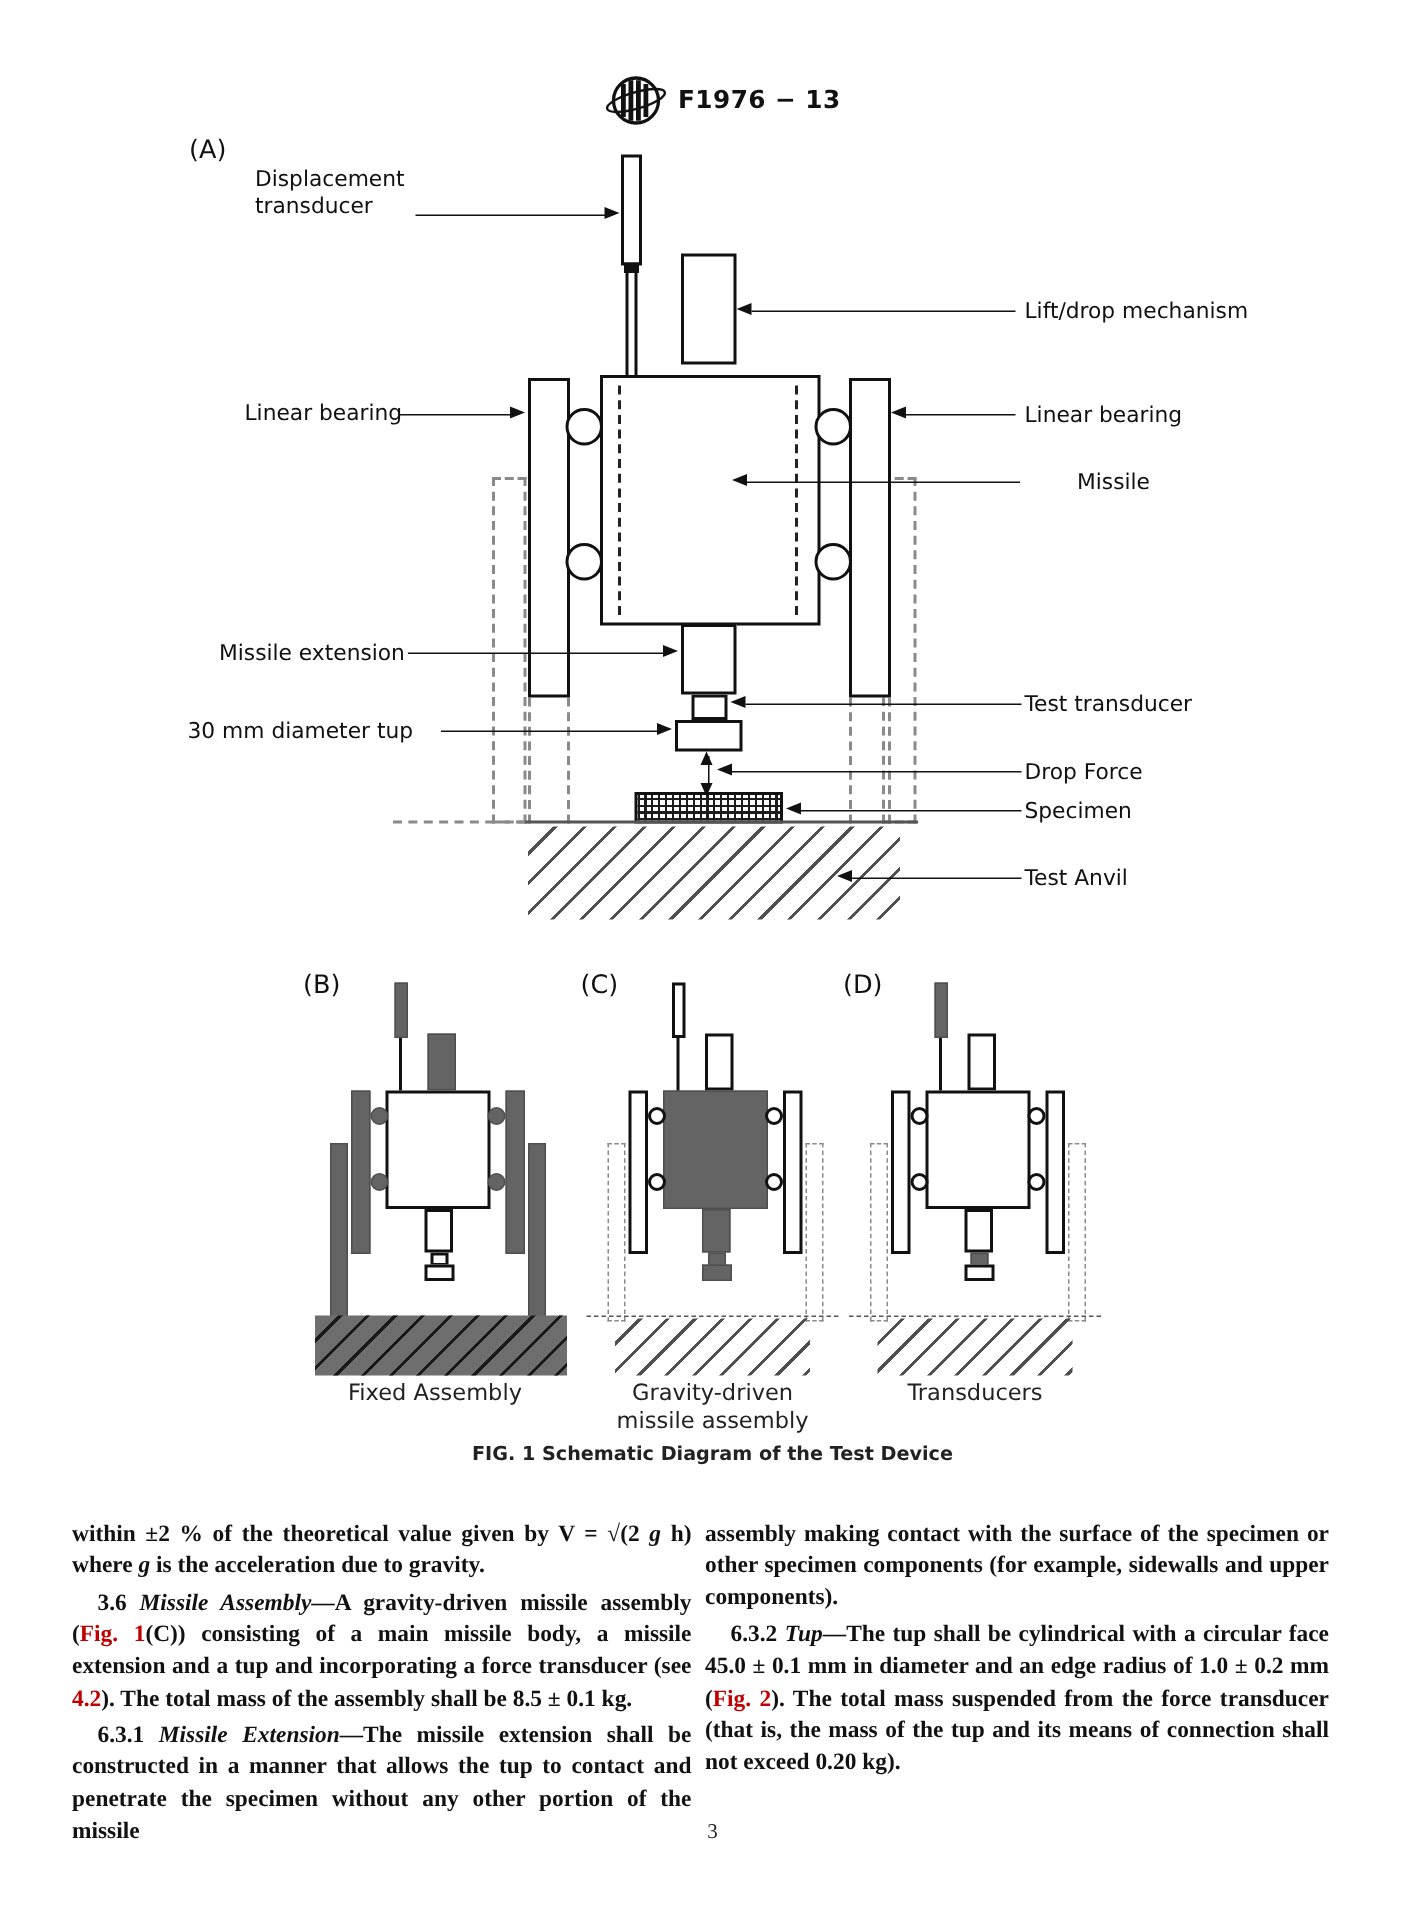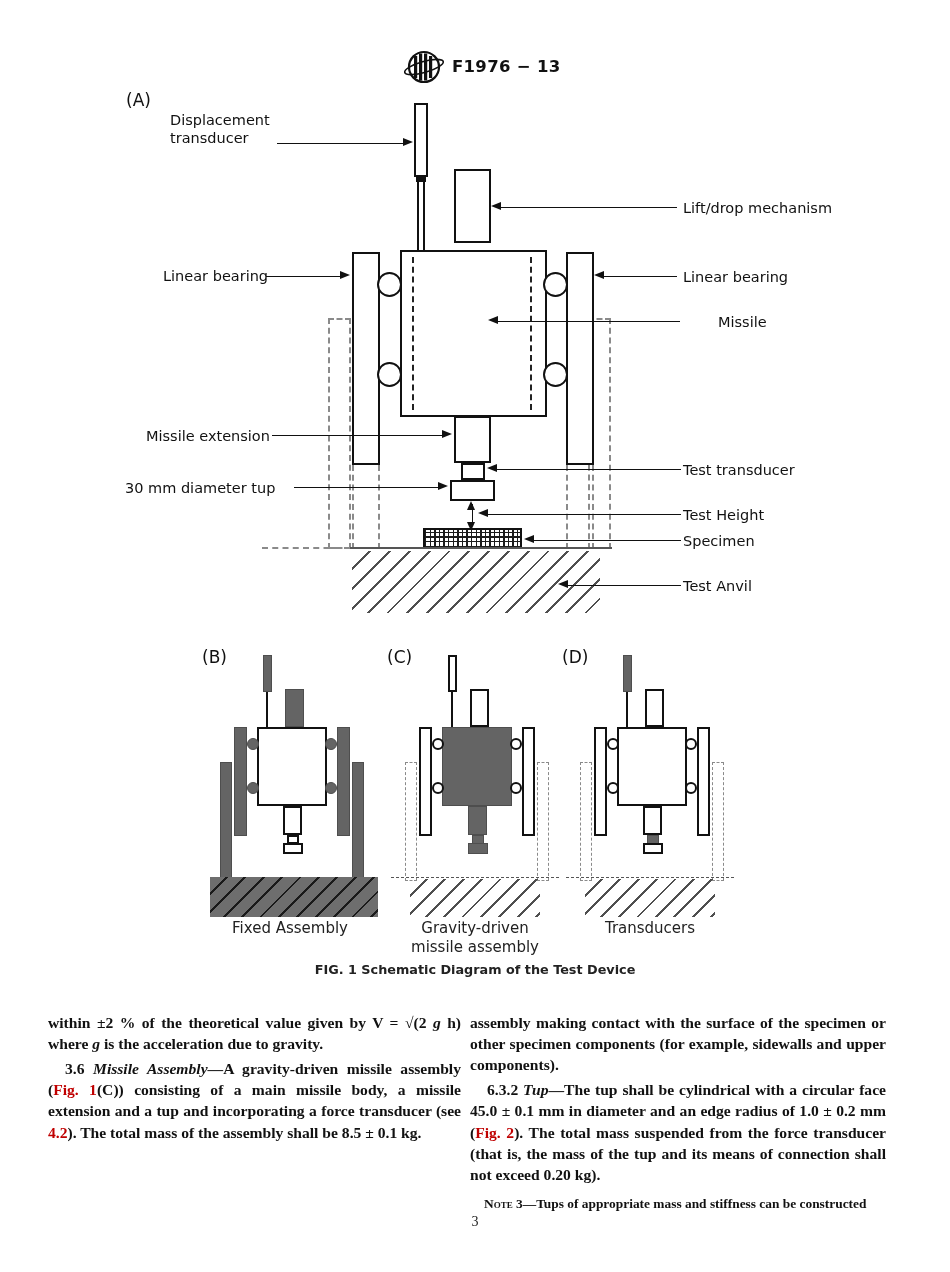--- a/index.html
+++ b/index.html
@@ -161,21 +161,21 @@
     <div class="ah l" style="left:594px;top:271px;"></div>
 
     <div class="lbl" style="left:683px;top:314px;margin-left:35px;">Missile</div>
     <div class="hline" style="left:498px;top:321px;width:182px;"></div>
     <div class="ah l" style="left:488px;top:316px;"></div>
 
     <div class="lbl" style="left:683px;top:462px;">Test transducer</div>
     <div class="hline" style="left:497px;top:469px;width:184px;"></div>
     <div class="ah l" style="left:487px;top:464px;"></div>
 
-    <div class="lbl" style="left:683px;top:507px;">Test Height</div>
+    <div class="lbl" style="left:683px;top:507px;">Drop Force</div>
     <div class="hline" style="left:488px;top:514px;width:193px;"></div>
     <div class="ah l" style="left:478px;top:509px;"></div>
 
     <div class="lbl" style="left:683px;top:533px;">Specimen</div>
     <div class="hline" style="left:534px;top:540px;width:147px;"></div>
     <div class="ah l" style="left:524px;top:535px;"></div>
 
     <div class="lbl" style="left:683px;top:578px;">Test Anvil</div>
     <div class="hline" style="left:568px;top:585px;width:113px;"></div>
     <div class="ah l" style="left:558px;top:580px;"></div>
@@ -245,22 +245,22 @@
     <div class="mp-gdash"></div>
     <div class="mp-hatch"></div>
     <div class="pcap">Transducers</div>
   </div>
 
   <div class="figcap">FIG. 1 Schematic Diagram of the Test Device</div>
 
   <div class="col col-l">
     <p class="cont"><span>within ±2 % of the theoretical value given by V = √(2 </span><span class="it">g</span><span> h) where </span><span class="it">g</span><span> is the acceleration due to gravity.</span></p>
     <p class="para"><span>3.6 </span><span class="it">Missile Assembly</span><span>—A gravity-driven missile assembly (</span><span class="ref-link">Fig. 1</span><span>(C)) consisting of a main missile body, a missile extension and a tup and incorporating a force transducer (see </span><span class="ref-link">4.2</span><span>). The total mass of the assembly shall be 8.5 ± 0.1 kg.</span></p>
+    <p class="para"><span>6.3.1 </span><span class="it">Missile Extension</span><span>—The missile extension shall be constructed in a manner that allows the tup to contact and penetrate the specimen without any other portion of the missile</span></p>
   </div>
   <div class="col col-r">
     <p class="cont"><span>assembly making contact with the surface of the specimen or other specimen components (for example, sidewalls and upper components).</span></p>
     <p class="para"><span>6.3.2 </span><span class="it">Tup</span><span>—The tup shall be cylindrical with a circular face 45.0 ± 0.1 mm in diameter and an edge radius of 1.0 ± 0.2 mm (</span><span class="ref-link">Fig. 2</span><span>). The total mass suspended from the force transducer (that is, the mass of the tup and its means of connection shall not exceed 0.20 kg).</span></p>
-    <p class="note"><span class="sc">Note 3</span><span>—Tups of appropriate mass and stiffness can be constructed</span></p>
   </div>
 
   <div class="pageno">3</div>
 
 </div>
 
 </body></html>

